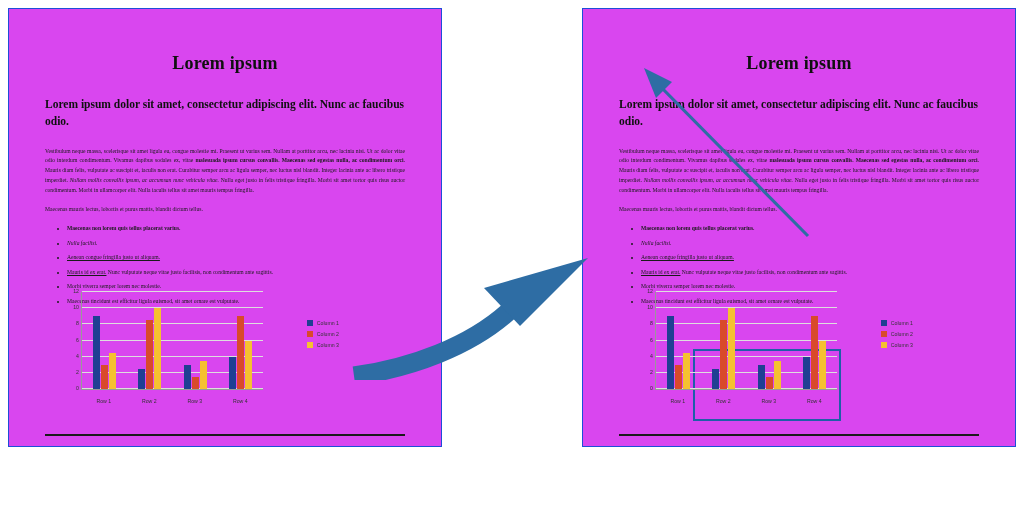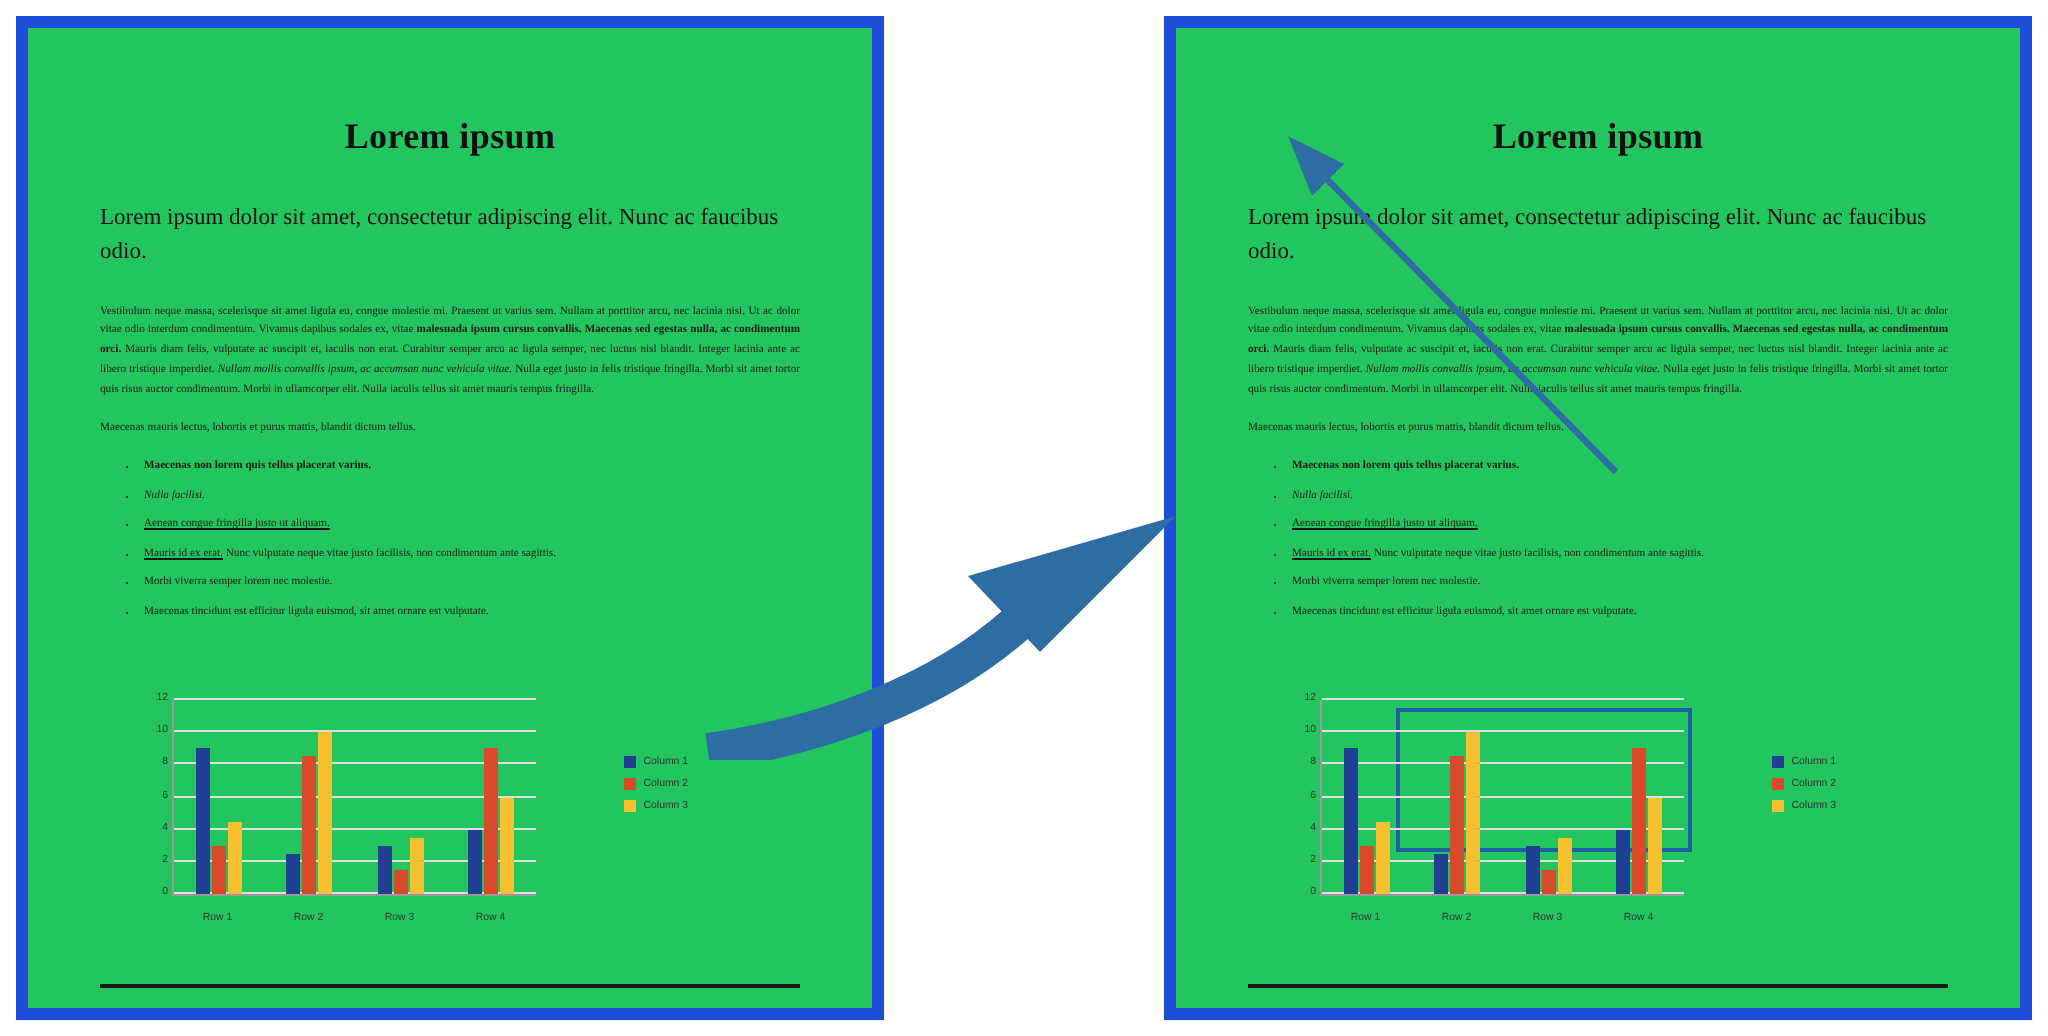--- a/index.html
+++ b/index.html
@@ -18,23 +18,23 @@
   .stage {
     position: absolute;
     inset: 0;
   }
 
   
   .page {
     position: absolute;
     top: 8px;
     width: 434px;
-    height: 502px;
-    background: #22c55e;
-    border: 6px solid #1d4ed8;
+    height: 439px;
+    background: #d946ef;
+    border: 1px solid #1d4ed8;
     box-sizing: border-box;
   }
   .page-left  { left: 8px; }
   .page-right { left: 582px; }
 
   .page::after {
     content: "";
     position: absolute;
     left: 36px;
     right: 36px;
@@ -55,21 +55,21 @@
     text-align: center;
     font-size: 18px;
     font-weight: bold;
     color: #101010;
     letter-spacing: .2px;
     margin: 0 0 22px 0;
   }
 
   .doc-heading {
     font-size: 11.5px;
-    font-weight: normal;
+    font-weight: bold;
     color: #101010;
     line-height: 1.5;
     margin: 0 0 16px 0;
   }
 
   .doc-para {
     font-size: 5.6px;
     line-height: 1.75;
     color: #1a1a1a;
     text-align: justify;

